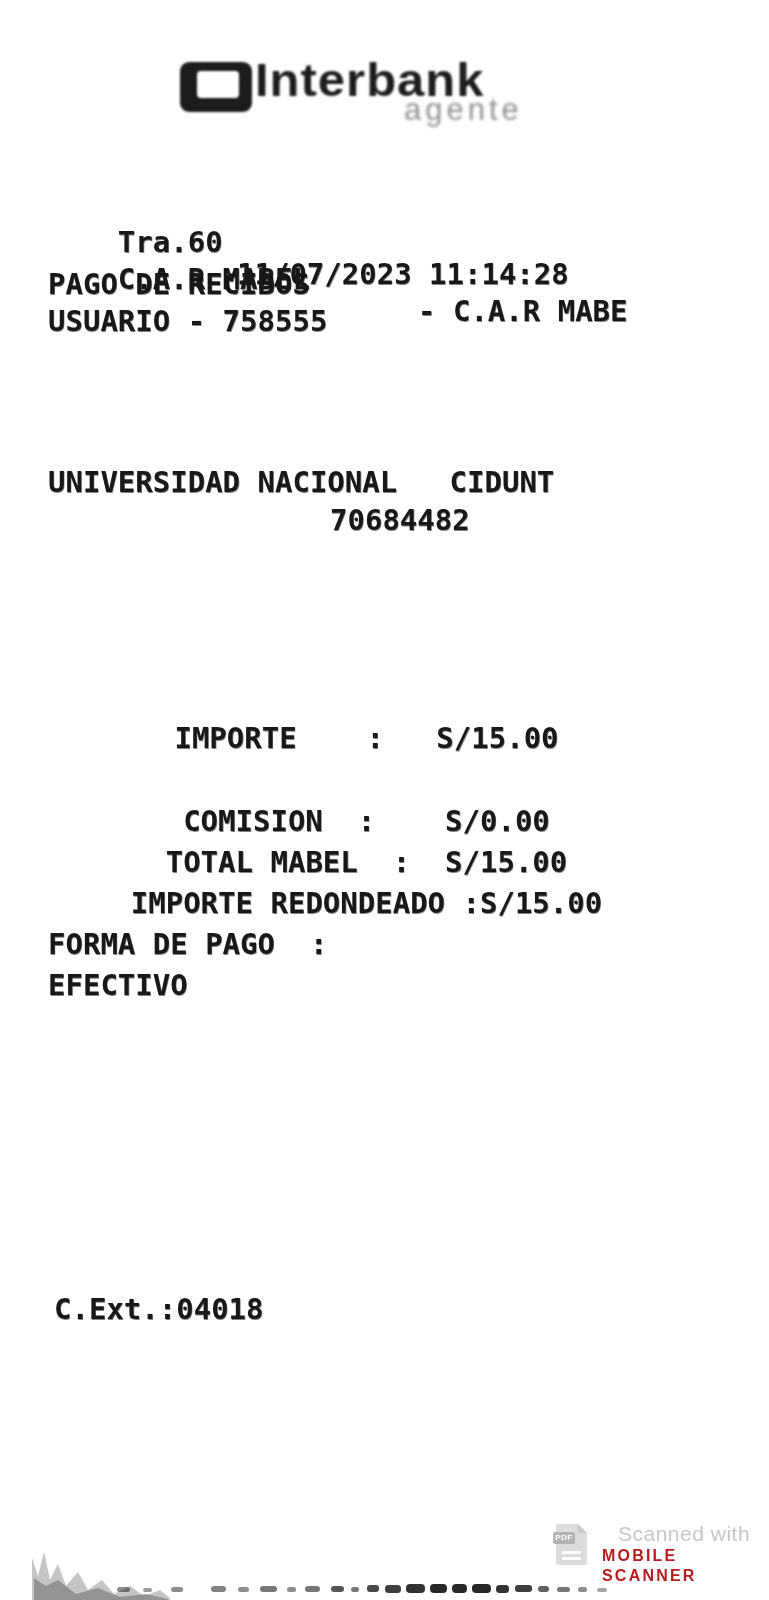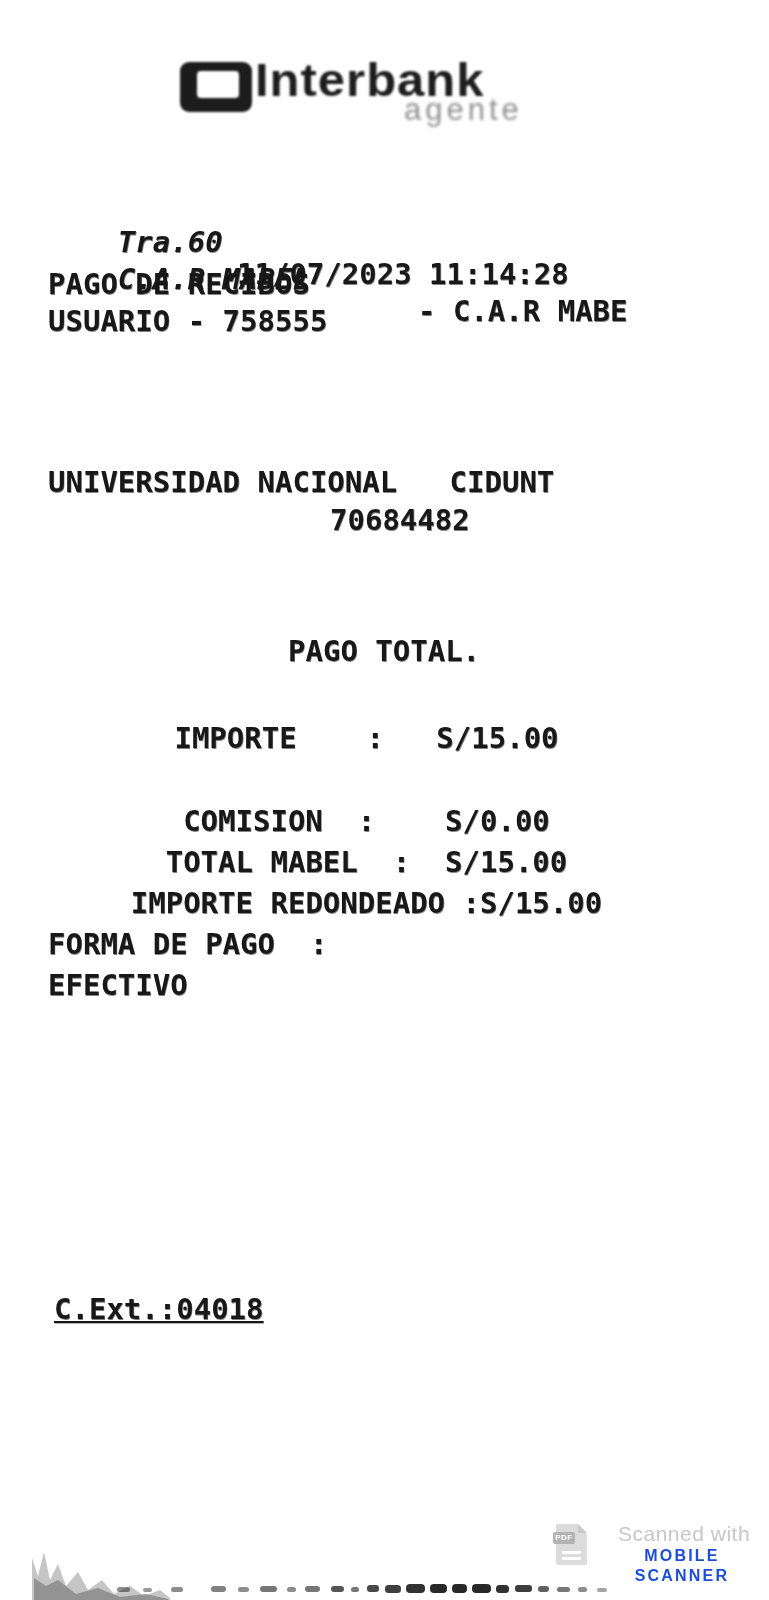--- a/index.html
+++ b/index.html
@@ -31,27 +31,27 @@
     filter:blur(1.4px);
   }
   
   .line{
     position:absolute;left:48px;right:84px;
     font-size:29px;font-weight:700;color:#181818;line-height:32px;
     white-space:pre;
     text-shadow:0.6px 0.6px 0.4px rgba(10,10,10,0.5);
     filter:blur(0.25px);
   }
-  .rtext{white-space:pre;font-style:italic;}
+  .rtext{white-space:pre;}
   .abs-span{position:absolute;white-space:pre;}
   .amount-row{display:flex;justify-content:center;}
   .amount-row .left-part{white-space:pre;}
   .centered-title{left:288px;right:auto;}
   .payee-code{left:330px;right:auto;text-align:center;}
-  .cext{left:54px;text-decoration:underline;}
+  .cext{left:54px;}
   
   .watermark{position:absolute;left:552px;top:1522px;width:210px;height:50px;}
   .pdf-icon{
     position:absolute;left:4px;top:2px;width:31px;height:41px;
     background:#dcdcdc;border-radius:2px;
   }
   .pdf-icon .fold{
     position:absolute;right:0;top:0;width:0;height:0;
     border-left:9px solid #c9c9c9;border-top:9px solid #ffffff;
   }
@@ -64,21 +64,21 @@
   .pdf-icon .l1,.pdf-icon .l2{
     position:absolute;left:6px;width:19px;height:3px;background:#ffffff;border-radius:1px;
   }
   .pdf-icon .l1{top:27px}
   .pdf-icon .l2{top:33px}
   .wm-text{
     position:absolute;left:50px;top:0;
     font-family:"Liberation Sans", sans-serif;color:#c7c7c7;
   }
   .wm-line1{font-size:21px;line-height:24px;letter-spacing:0.5px;margin-left:16px;}
-  .wm-line2{font-size:16px;line-height:20px;letter-spacing:2.2px;font-weight:600;color:#1d4ed8;text-align:center;}
+  .wm-line2{font-size:16px;line-height:20px;letter-spacing:2.2px;font-weight:600;color:#b91c1c;}
   
   .torn-blob{position:absolute;left:28px;top:1542px;}
   .smudge-strip{position:absolute;left:105px;top:1583px;}
 </style>
 </head>
 <body>
 
 <div class="receipt">
 
   <div class="logo-icon">
@@ -94,21 +94,20 @@
   <div class="line" style="top:268px">PAGO DE RECIBOS</div>
   <div class="line" style="top:231px">
     <span class="rtext">C.A.R MABEL</span>
     <span class="abs-span" style="left:370px">- C.A.R MABE</span>
   </div>
   <div class="line" style="top:305px">USUARIO - 758555</div>
 
   <div class="line" style="top:466px">UNIVERSIDAD NACIONAL   CIDUNT</div>
   <div class="line payee-code" style="top:504px">70684482</div>
 
-  <div class="line centered-title" style="top:635px">PAGO TOTAL.</div>
 
   <div class="line amount-row" style="top:722px">
     <span class="left-part"><span>IMPORTE    :   </span><span>S/</span></span>
     <span>15.00</span>
   </div>
   <div class="line amount-row" style="top:805px">
     <span class="left-part"><span>COMISION  :    </span><span>S/</span></span>
     <span>0.00</span>
   </div>
   <div class="line amount-row" style="top:846px">

